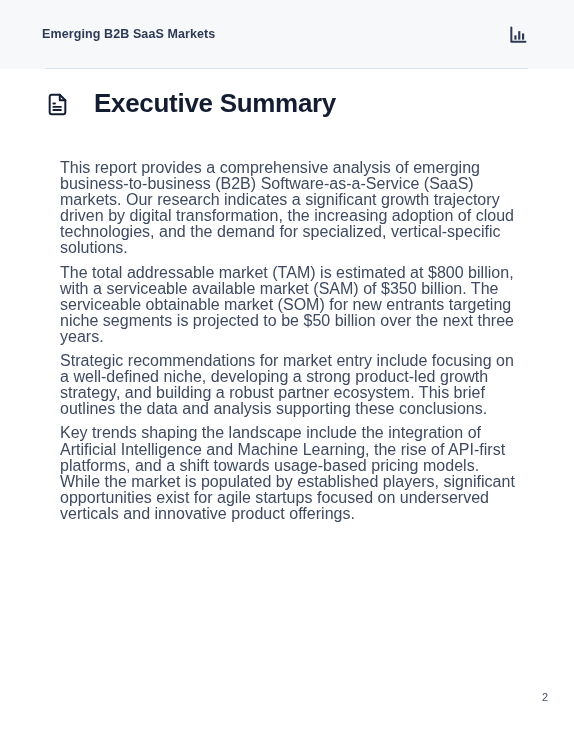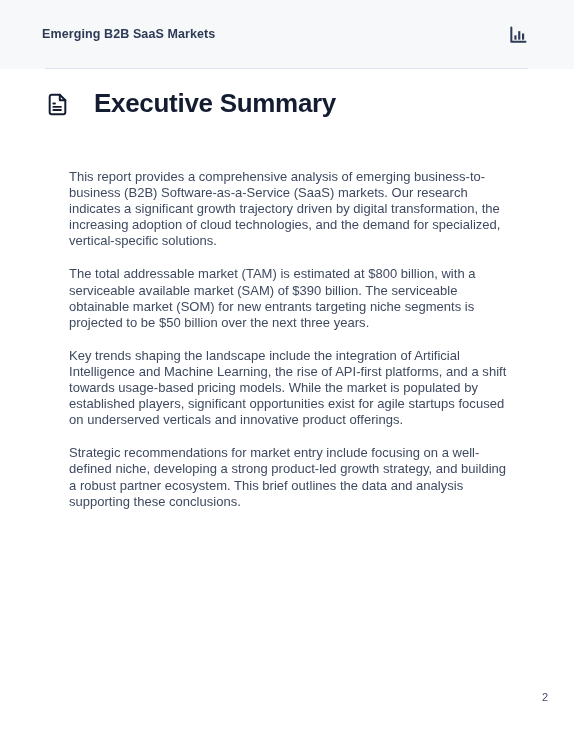--- a/index.html
+++ b/index.html
@@ -93,22 +93,22 @@
   }
 
   
   .body-copy {
     position: absolute;
     left: 52px;
     top: 152px;
     width: 472px;
   }
   .body-paragraph {
-    margin: 17px;
-    font-size: 13px;
+    margin: 8px;
+    font-size: 16px;
     line-height: 16.1px;
     color: #3f4a60;
     text-align: left;
     letter-spacing: 0.02px;
   }
 
   
   .page-number {
     position: absolute;
     right: 26px;
@@ -146,20 +146,20 @@
         <line x1="8.0" y1="11.0" x2="9.6" y2="11.0" stroke="#131c31" stroke-width="1.8" stroke-linecap="round"></line>
         <line x1="8.0" y1="14.3" x2="15.3" y2="14.3" stroke="#131c31" stroke-width="1.8" stroke-linecap="round"></line>
         <line x1="8.0" y1="17.3" x2="15.3" y2="17.3" stroke="#131c31" stroke-width="1.8" stroke-linecap="round"></line>
       </svg>
     </span>
     <div class="section-heading-text">Executive Summary</div>
   </div>
 
   <div class="body-copy">
     <p class="body-paragraph">This report provides a comprehensive analysis of emerging business-to-business (B2B) Software-as-a-Service (SaaS) markets. Our research indicates a significant growth trajectory driven by digital transformation, the increasing adoption of cloud technologies, and the demand for specialized, vertical-specific solutions.</p>
-    <p class="body-paragraph">The total addressable market (TAM) is estimated at $800 billion, with a serviceable available market (SAM) of $390 billion. The serviceable obtainable market (SOM) for new entrants targeting niche segments is projected to be $50 billion over the next three years.</p>
+    <p class="body-paragraph">The total addressable market (TAM) is estimated at $800 billion, with a serviceable available market (SAM) of $350 billion. The serviceable obtainable market (SOM) for new entrants targeting niche segments is projected to be $50 billion over the next three years.</p>
+    <p class="body-paragraph">Strategic recommendations for market entry include focusing on a well-defined niche, developing a strong product-led growth strategy, and building a robust partner ecosystem. This brief outlines the data and analysis supporting these conclusions.</p>
     <p class="body-paragraph">Key trends shaping the landscape include the integration of Artificial Intelligence and Machine Learning, the rise of API-first platforms, and a shift towards usage-based pricing models. While the market is populated by established players, significant opportunities exist for agile startups focused on underserved verticals and innovative product offerings.</p>
-    <p class="body-paragraph">Strategic recommendations for market entry include focusing on a well-defined niche, developing a strong product-led growth strategy, and building a robust partner ecosystem. This brief outlines the data and analysis supporting these conclusions.</p>
   </div>
 
   <div class="page-number">2</div>
 
 </div>
 
 </body></html>

